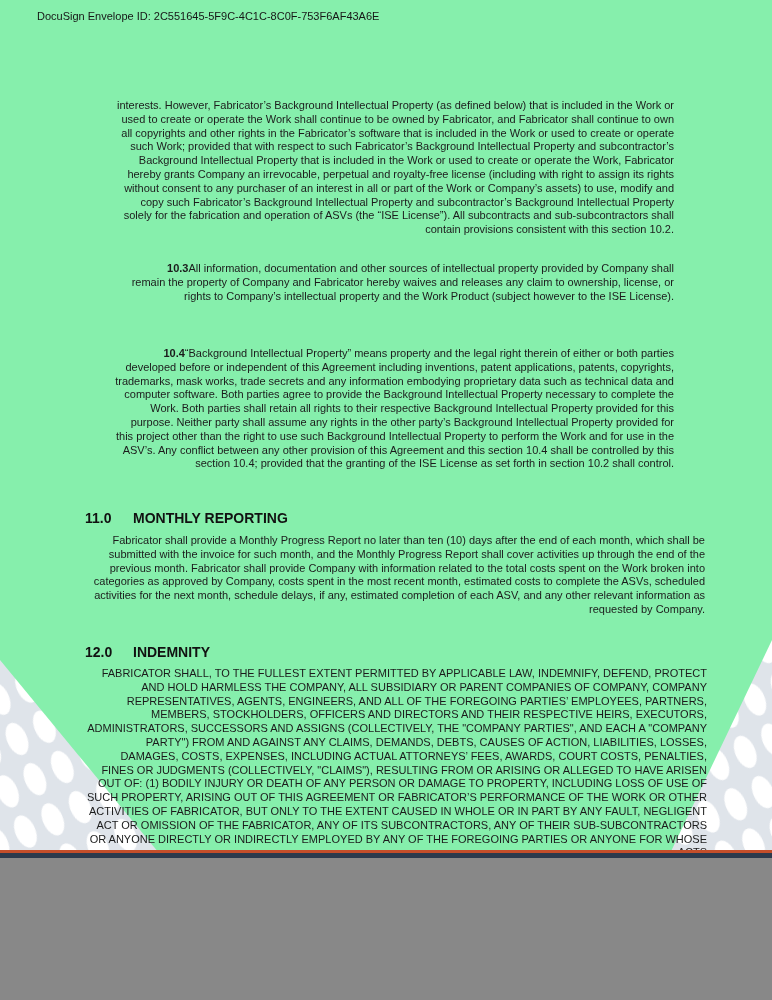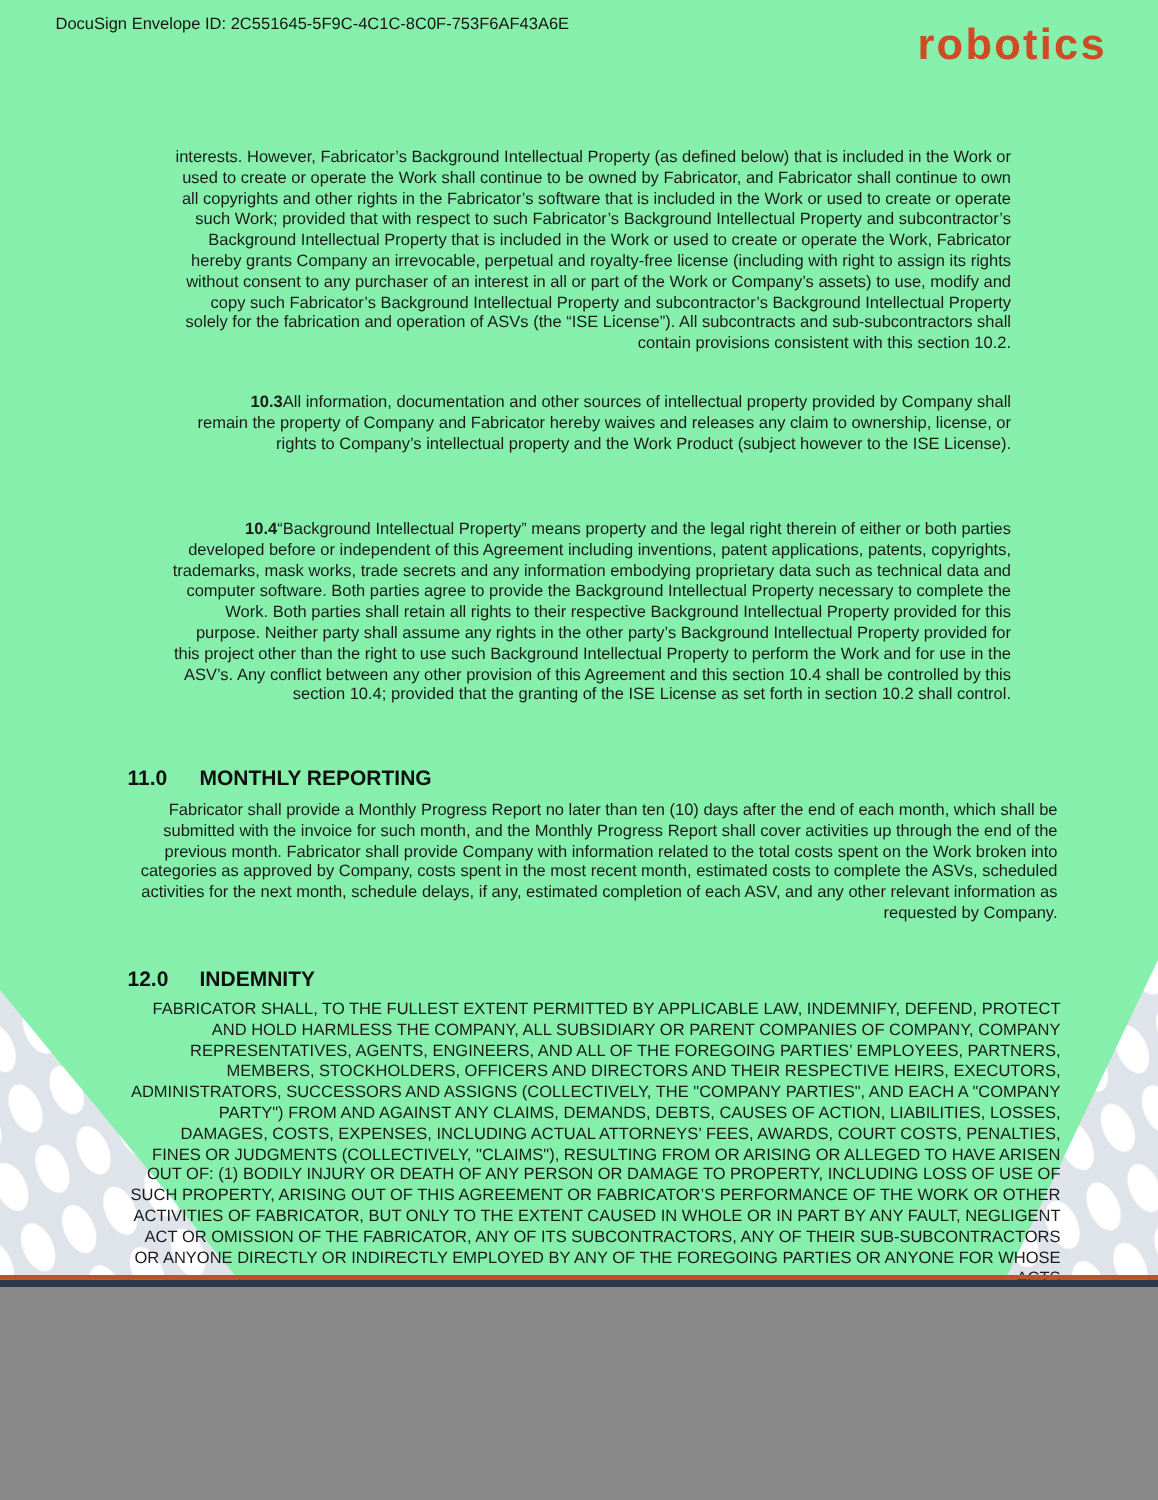--- a/index.html
+++ b/index.html
@@ -58,21 +58,20 @@
     <rect x="0" y="915" width="772" height="85" fill="url(#dotsFaint)"></rect>
     <polygon points="0,660 280,1000 0,1000" fill="url(#dotsStrong)"></polygon>
     <polygon points="772,640 772,1000 600,1000" fill="url(#dotsStrong)"></polygon>
   </svg>
 
   <div class="content">
 
     <div class="docusign-id">DocuSign Envelope ID: 2C551645-5F9C-4C1C-8C0F-753F6AF43A6E</div>
 
     <div class="logo" style="color: rgb(207, 75, 38);">
-      <div class="logo-secondary">robotics</div>
     </div>
 
     <div class="bodytext intro-para">interests. However, Fabricator’s Background Intellectual Property (as defined below) that is included in the Work or used to create or operate the Work shall continue to be owned by Fabricator, and Fabricator shall continue to own all copyrights and other rights in the Fabricator’s software that is included in the Work or used to create or operate such Work; provided that with respect to such Fabricator’s Background Intellectual Property and subcontractor’s Background Intellectual Property that is included in the Work or used to create or operate the Work, Fabricator hereby grants Company an irrevocable, perpetual and royalty-free license (including with right to assign its rights without consent to any purchaser of an interest in all or part of the Work or Company’s assets) to use, modify and copy such Fabricator’s Background Intellectual Property and subcontractor’s Background Intellectual Property solely for the fabrication and operation of ASVs (the “ISE License”).  All subcontracts and sub-subcontractors shall contain provisions consistent with this section 10.2.</div>
 
     <div class="bodytext clause-103">
       <span class="clause-num">10.3</span><span>All information, documentation and other sources of intellectual property provided by Company shall remain the property of Company and Fabricator hereby waives and releases any claim to ownership, license, or rights to Company’s intellectual property and the Work Product (subject however to the ISE License).</span>
     </div>
 
     <div class="bodytext clause-104">
       <span class="clause-num">10.4</span><span>“Background Intellectual Property” means property and the legal right therein of either or both parties developed before or independent of this Agreement including inventions, patent applications, patents, copyrights, trademarks, mask works, trade secrets and any information embodying proprietary data such as technical data and computer software. Both parties agree to provide the Background Intellectual Property necessary to complete the Work. Both parties shall retain all rights to their respective Background Intellectual Property provided for this purpose. Neither party shall assume any rights in the other party’s Background Intellectual Property provided for this project other than the right to use such Background Intellectual Property to perform the Work and for use in the ASV’s. Any conflict between any other provision of this Agreement and this section 10.4 shall be controlled by this section 10.4; provided that the granting of the ISE License as set forth in section 10.2 shall control.</span>

